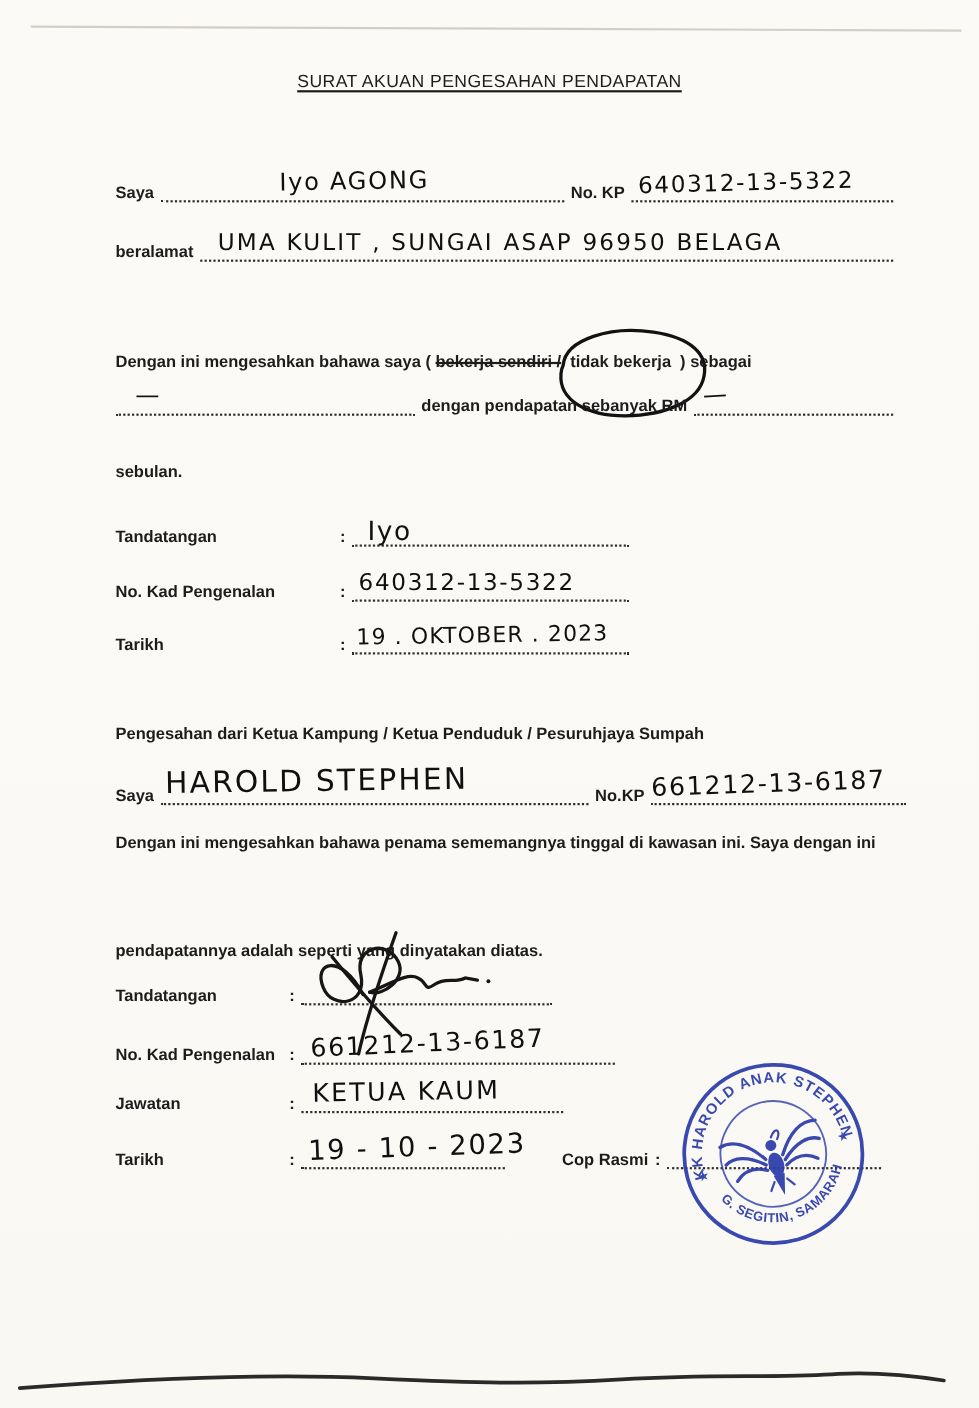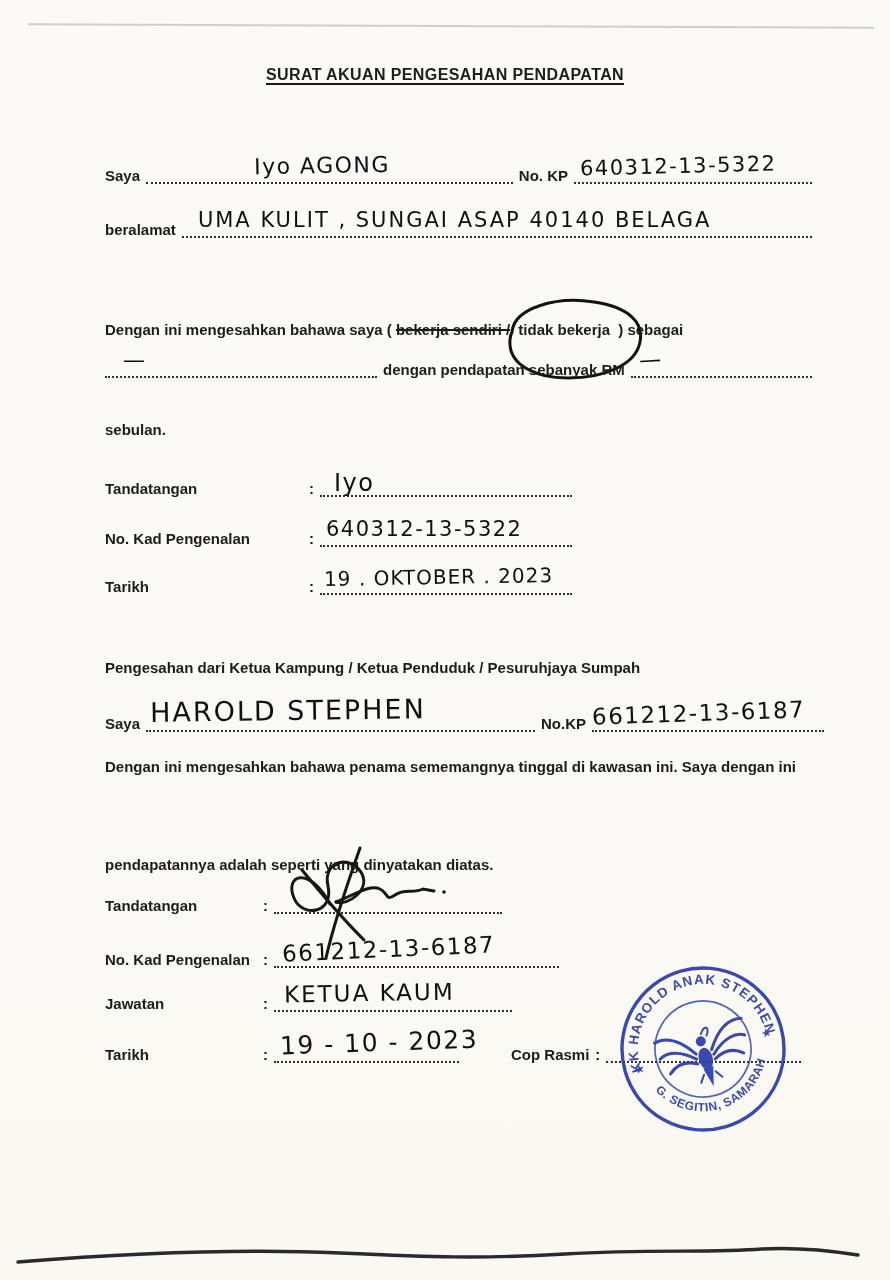--- a/index.html
+++ b/index.html
@@ -7,21 +7,21 @@
     position:relative;width:890px;height:1280px;margin:0 auto;
     background:linear-gradient(180deg,#fbfaf7 0%,#fbf9f5 60%,#faf8f3 100%);
     overflow:hidden;color:#1c1c1c;
     font-family:"Liberation Sans",sans-serif;
   }
   .scan-top-line{position:absolute;top:25px;left:28px;right:16px;height:2px;
     background:#d3cec7;transform:rotate(0.25deg);}
   .scan-bottom-line{position:absolute;left:0;bottom:10px;width:890px;height:34px;}
   .title{
     position:absolute;top:66px;left:0;right:0;text-align:center;
-    font-size:16px;font-weight:700;letter-spacing:.4px;
+    font-size:16px;font-weight:400;letter-spacing:.4px;
     text-decoration:underline;text-decoration-thickness:2px;text-underline-offset:3px;
   }
   .frow{position:absolute;left:105px;right:78px;display:flex;align-items:flex-end;gap:6px;}
   .lbl{font-weight:700;font-size:15px;white-space:nowrap;line-height:1;padding-bottom:1px;}
   .colon{font-weight:700;font-size:15px;line-height:1;padding-bottom:1px;}
   .dots{position:relative;display:inline-block;height:6px;border-bottom:2.5px dotted #2e2e2e;}
   .grow{flex:1;}
   .hw{
     position:absolute;bottom:4px;white-space:nowrap;color:#101010;
     font-family:"DejaVu Sans",sans-serif;font-size:21px;letter-spacing:1.5px;font-weight:400;
@@ -50,21 +50,21 @@
     </span>
     <span class="lbl">No. KP</span>
     <span class="dots" style="width:238px;">
       <span class="hw" style="left:6px;font-size:21px;transform:rotate(-1.5deg);">640312-13-5322</span>
     </span>
   </div>
 
   <div class="frow" style="top:196px;height:42px;">
     <span class="lbl">beralamat</span>
     <span class="dots grow">
-      <span class="hw" style="left:16px;font-size:21px;letter-spacing:2px;">UMA KULIT , SUNGAI ASAP 40140 BELAGA</span>
+      <span class="hw" style="left:16px;font-size:21px;letter-spacing:2px;">UMA KULIT , SUNGAI ASAP 96950 BELAGA</span>
     </span>
   </div>
 
 
   <div class="ptext" style="top:320px;">
     <span>Dengan ini mengesahkan bahawa saya (</span>
     <span class="strike">bekerja sendiri /</span>
     <span class="circled">
       <svg class="circle-svg" viewBox="0 0 150 90">
         <path d="M 14,38 C 16,14 58,2 96,8 C 130,13 146,28 142,48 C 138,70 108,84 70,84 C 36,84 10,70 12,46 C 12,42 13,40 14,38" fill="none" stroke="#121212" stroke-width="3" stroke-linecap="round"></path>

